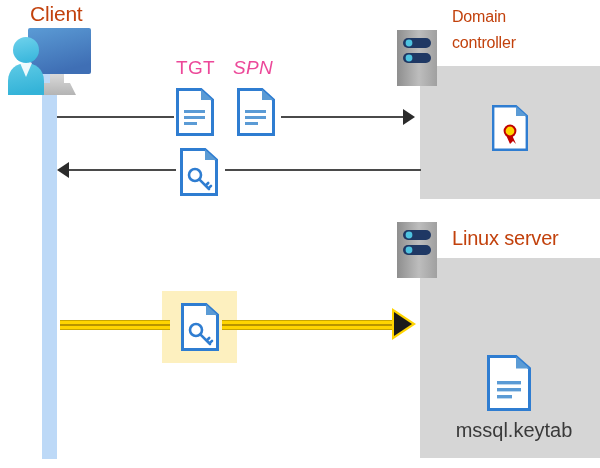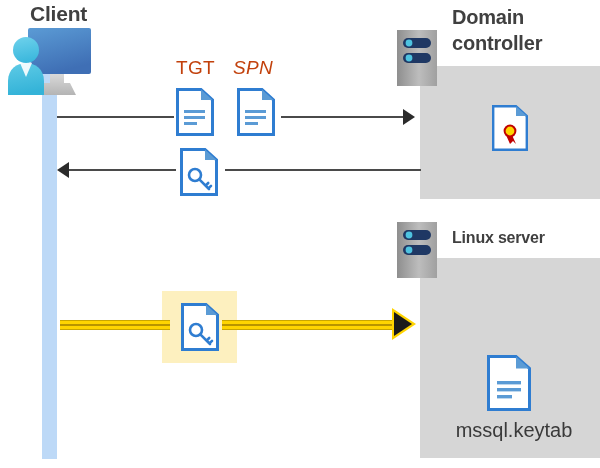--- a/index.html
+++ b/index.html
@@ -15,37 +15,37 @@
     position: relative;
     width: 600px;
     height: 468px;
     background: #ffffff;
     overflow: hidden;
   }
   .abs { position: absolute; }
 
   
   .title {
-    font-weight: bold;
-    color: #404040;
+    font-weight: normal;
+    color: #c2410c;
     letter-spacing: -0.2px;
   }
   #client-title {
     left: 30px; top: 1px;
     font-size: 21px;
     line-height: 25px;
   }
   #dc-title {
     left: 452px; top: 4px;
-    font-size: 20px;
+    font-size: 16px;
     line-height: 26px;
   }
   #linux-title {
     left: 452px; top: 225px;
-    font-size: 16px;
+    font-size: 20px;
     line-height: 26px;
   }
 
   
   #client-lifeline {
     left: 42px; top: 31px;
     width: 15px; height: 428px;
     background: #bdd9f7;
   }
 
@@ -118,21 +118,21 @@
   
   #highlight-box {
     left: 162px; top: 291px;
     width: 75px; height: 72px;
     background: #fdf0bf;
   }
 
   
   .doclabel {
     font-size: 19px;
-    color: #c2410c;
+    color: #ec4899;
     letter-spacing: 0.3px;
   }
   #tgt-label { left: 176px; top: 57px; }
   #spn-label { left: 233px; top: 57px; font-style: italic; }
 
   #keytab-label {
     left: 420px; top: 419px;
     width: 188px;
     text-align: center;
     font-size: 20px;

